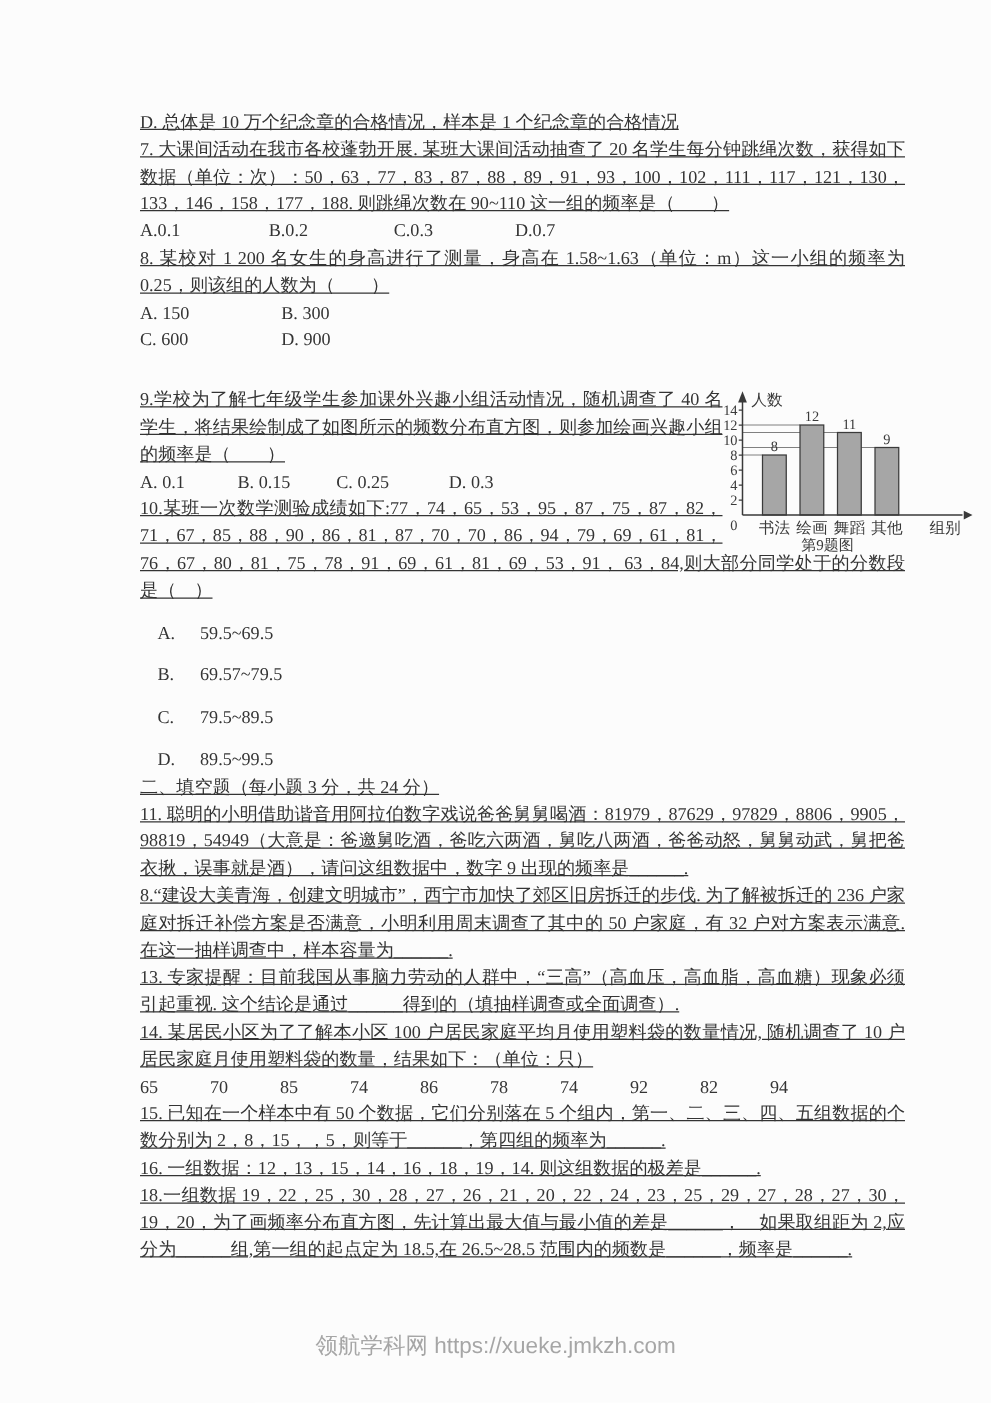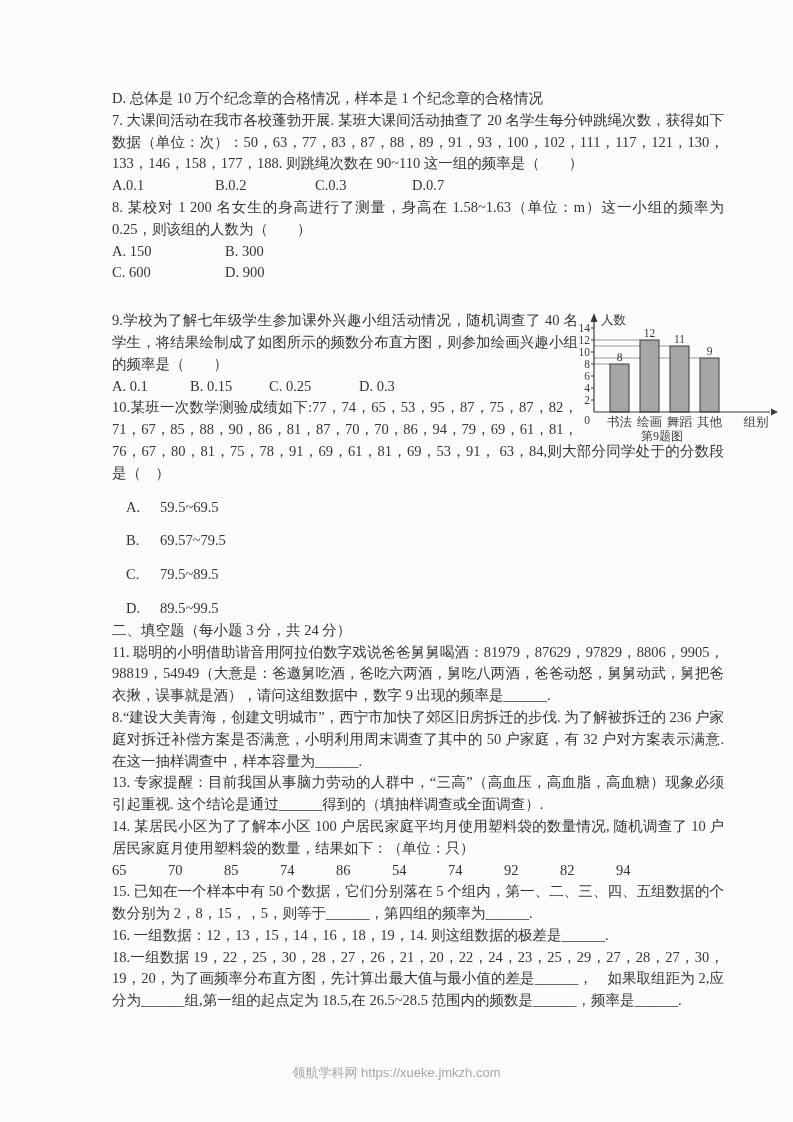--- a/index.html
+++ b/index.html
@@ -9,21 +9,21 @@
     background:#fcfcfc;
     overflow:hidden;
     font-family:"Liberation Serif","DejaVu Serif",serif;
     color:#343434;
   }
   .content{
     position:absolute;left:112px;top:88px;width:612px;
     font-size:14.5px;line-height:21.8px;
     text-align:justify;
   }
-  .content p{margin:0;}
+  .content p{margin:0;text-decoration:underline;}
   .opts-row{display:flex;}
   .opts-row span{display:inline-block;}
   .w103{width:103px;} .w100{width:100px;} .w97{width:97px;}
   .w113{width:113px;}
   .w78{width:78px;} .w79{width:79px;} .w90{width:90px;}
   .opt-stack-row{padding-left:14px;margin-top:12px;}
   .opt-letter{display:inline-block;width:34px;}
   .q9-block{margin-top:26px;}
   .chart-float{
     float:right;
@@ -31,21 +31,21 @@
     margin-right:-64px;
     position:relative;
   }
   .chart-float svg{display:block;}
   .num-row{display:flex;}
   .num-cell{display:inline-block;width:56px;}
   .footer{
     position:absolute;left:0;right:0;top:1064px;
     text-align:center;
     font-family:"Liberation Sans","DejaVu Sans",sans-serif;
-    font-size:13px;color:#a6a6a6;
+    font-size:18px;color:#a6a6a6;
   }
 </style>
 </head>
 <body>
 
 <div class="page">
   <div class="content">
 
     <p>D. 总体是 10 万个纪念章的合格情况，样本是 1 个纪念章的合格情况</p>
 
@@ -140,21 +140,21 @@
     <p>8.“建设大美青海，创建文明城市”，西宁市加快了郊区旧房拆迁的步伐. 为了解被拆迁的 236 户家庭对拆迁补偿方案是否满意，小明利用周末调查了其中的 50 户家庭，有 32 户对方案表示满意. 在这一抽样调查中，样本容量为______.</p>
     <p>13. 专家提醒：目前我国从事脑力劳动的人群中，“三高”（高血压，高血脂，高血糖）现象必须引起重视. 这个结论是通过______得到的（填抽样调查或全面调查）.</p>
 
     <p>14. 某居民小区为了了解本小区 100 户居民家庭平均月使用塑料袋的数量情况, 随机调查了 10 户居民家庭月使用塑料袋的数量，结果如下：（单位：只）</p>
     <div class="num-row">
       <span class="num-cell">65</span>
       <span class="num-cell">70</span>
       <span class="num-cell">85</span>
       <span class="num-cell">74</span>
       <span class="num-cell">86</span>
-      <span class="num-cell">54</span>
+      <span class="num-cell">78</span>
       <span class="num-cell">74</span>
       <span class="num-cell">92</span>
       <span class="num-cell">82</span>
       <span class="num-cell">94</span>
     </div>
 
     <p>15. 已知在一个样本中有 50 个数据，它们分别落在 5 个组内，第一、二、三、四、五组数据的个数分别为 2，8，15，，5，则等于______，第四组的频率为______.</p>
     <p>16. 一组数据：12，13，15，14，16，18，19，14. 则这组数据的极差是______.</p>
     <p>18.一组数据 19，22，25，30，28，27，26，21，20，22，24，23，25，29，27，28，27，30，19，20，为了画频率分布直方图，先计算出最大值与最小值的差是______，　如果取组距为 2,应分为______组,第一组的起点定为 18.5,在 26.5~28.5 范围内的频数是______，频率是______.</p>
   </div>

